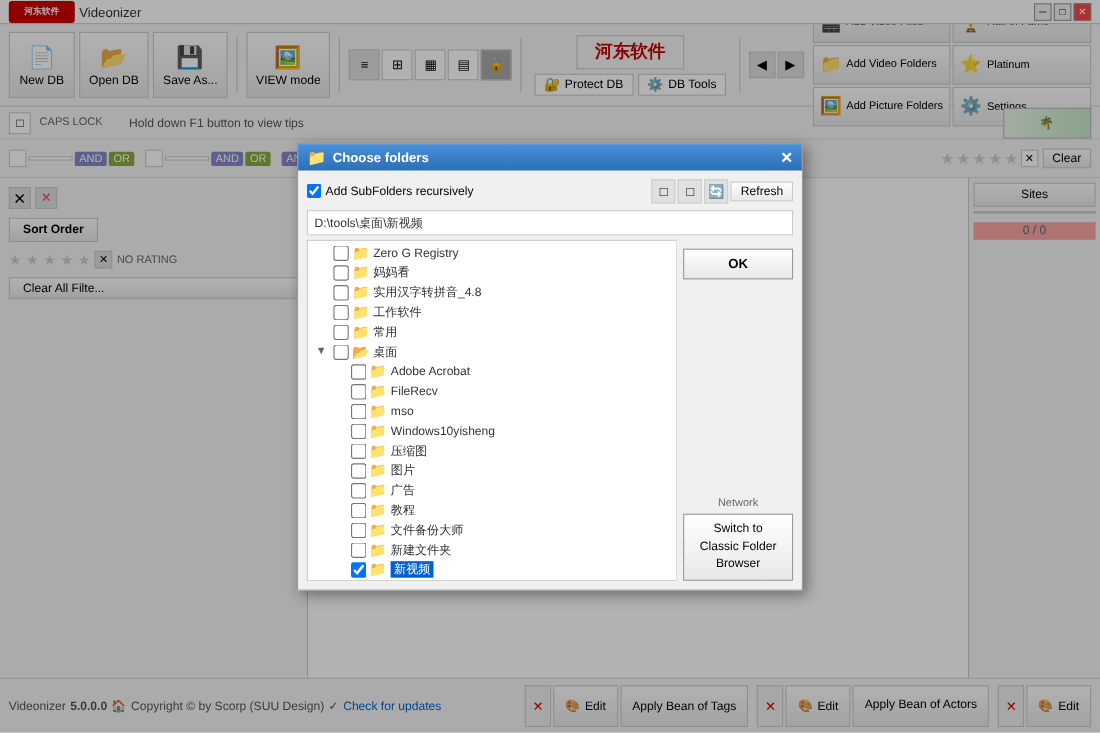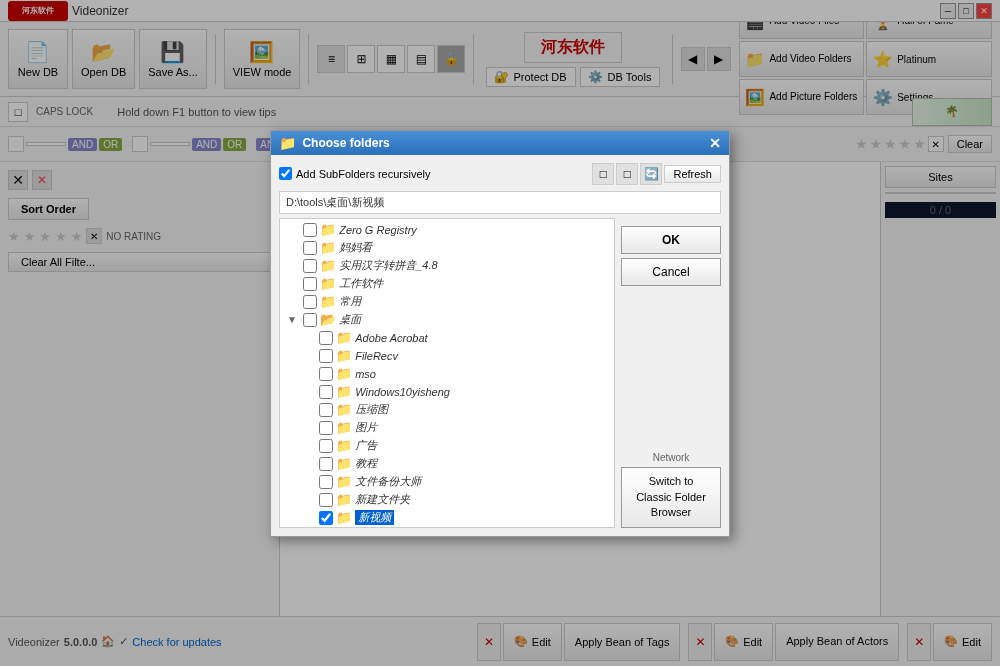--- a/index.html
+++ b/index.html
@@ -53,21 +53,21 @@
     .modal-close { margin-left: auto; cursor: pointer; font-size: 14px; color: white; }
     .modal-body { padding: 8px; }
     .modal-toolbar { display: flex; align-items: center; gap: 6px; margin-bottom: 6px; }
     .modal-checkbox { display: flex; align-items: flex-end; gap: 4px; font-size: 11px; }
     .modal-refresh-btn { border: 1px solid #ccc; background: linear-gradient(to bottom, #fff, #e8e8e8); padding: 2px 8px; cursor: pointer; font-size: 11px; margin-left: auto; display: flex; align-items: center; gap: 4px; }
     .modal-path-bar { background: white; border: 1px solid #ccc; padding: 3px 6px; font-size: 11px; margin-bottom: 4px; color: #333; }
     .tree-container { background: white; border: 1px solid #ccc; height: 310px; overflow-y: auto; padding: 2px; }
     .tree-item { display: flex; align-items: center; padding: 1px 0; cursor: pointer; }
     .tree-expander { width: 16px; height: 16px; display: flex; align-items: center; justify-content: center; cursor: pointer; color: #666; font-size: 10px; }
     .tree-checkbox { width: 14px; height: 14px; margin: 0 2px; }
-    .tree-label { font-size: 11px; color: #333; font-style: italic; }
+    .tree-label { font-size: 11px; color: #333; }
     .modal-ok-btn { background: linear-gradient(to bottom, #fff, #e8e8e8); border: 1px solid #999; padding: 6px 30px; cursor: pointer; font-size: 12px; font-weight: bold; }
     .modal-cancel-btn { background: linear-gradient(to bottom, #fff, #e8e8e8); border: 1px solid #999; padding: 6px 20px; cursor: pointer; font-size: 12px; }
     .network-label { text-align: center; font-size: 10px; color: #666; margin-top: 4px; }
     .switch-btn { background: linear-gradient(to bottom, #fff, #e8e8e8); border: 1px solid #999; padding: 6px 8px; cursor: pointer; font-size: 11px; text-align: center; line-height: 1.4; }
   </style>
 </head>
 <body>
 
 <div class="title-bar">
   <div class="title-bar-logo">
@@ -223,29 +223,30 @@
     <div class="clear-all-btn" style="margin-top:4px;">Clear All Filte...</div>
   </div>
 
   <div class="content-area"></div>
 
   <div class="right-sidebar">
     <div class="sidebar-sites-btn">
       <span>Sites</span>
     </div>
     <div style="border:1px solid #ccc; height:1px; background:#ccc; margin:2px 0;"></div>
-    <div style="text-align:center; font-size:11px; color:#666; margin-top:4px; background:#0f172a; padding:2px;">0 / 0</div>
+    <div style="text-align:center; font-size:11px; color:#666; margin-top:4px; background:#fca5a5; padding:2px;">0 / 0</div>
   </div>
 </div>
 
 <div class="bottom-bar">
   <div style="display:flex; align-items:center; gap:4px; font-size:11px; color:#555; margin-right: auto;">
     <span>Videonizer</span>
     <span style="font-weight:bold;">5.0.0.0</span>
     <span>🏠</span>
+    <span>Copyright © by Scorp (SUU Design)</span>
     <span>✓</span>
     <span style="cursor:pointer; color:#0066cc;">Check for updates</span>
   </div>
   <div style="display:flex; align-items:center; gap:2px;">
     <div class="bottom-btn-x" style="font-size:12px; color:#cc0000;">✕</div>
     <div class="bottom-btn">
       <span>🎨</span>
       <span>Edit</span>
     </div>
     <div class="bottom-btn">
@@ -404,21 +405,20 @@
                 <input type="checkbox" class="tree-checkbox" checked="" style="margin: 0px 3px;">
                 <span style="margin-right: 3px; font-size: 13px; color: rgb(240, 192, 64);">📁</span>
                 <span class="tree-label" style="background: rgb(0, 96, 204); color: white; padding: 0px 3px;">新视频</span>
               </div>
               <div class="tree-item" style="padding-left: 18px;"></div>
             </div>
         </div>
 
         <div style="display:flex; flex-direction:column; gap:4px; width:100px;">
           <div class="modal-ok-btn" style="text-align:center; margin-top: 8px;">OK</div>
-          <div class="modal-cancel-btn" style="text-align:center;">Cancel</div>
           <div style="flex:1;"></div>
           <div class="network-label">Network</div>
           <div class="switch-btn" style="white-space: pre-line; text-align:center;">Switch to
 Classic Folder
 Browser</div>
         </div>
       </div>
     </div>
   </div>
 </div>

